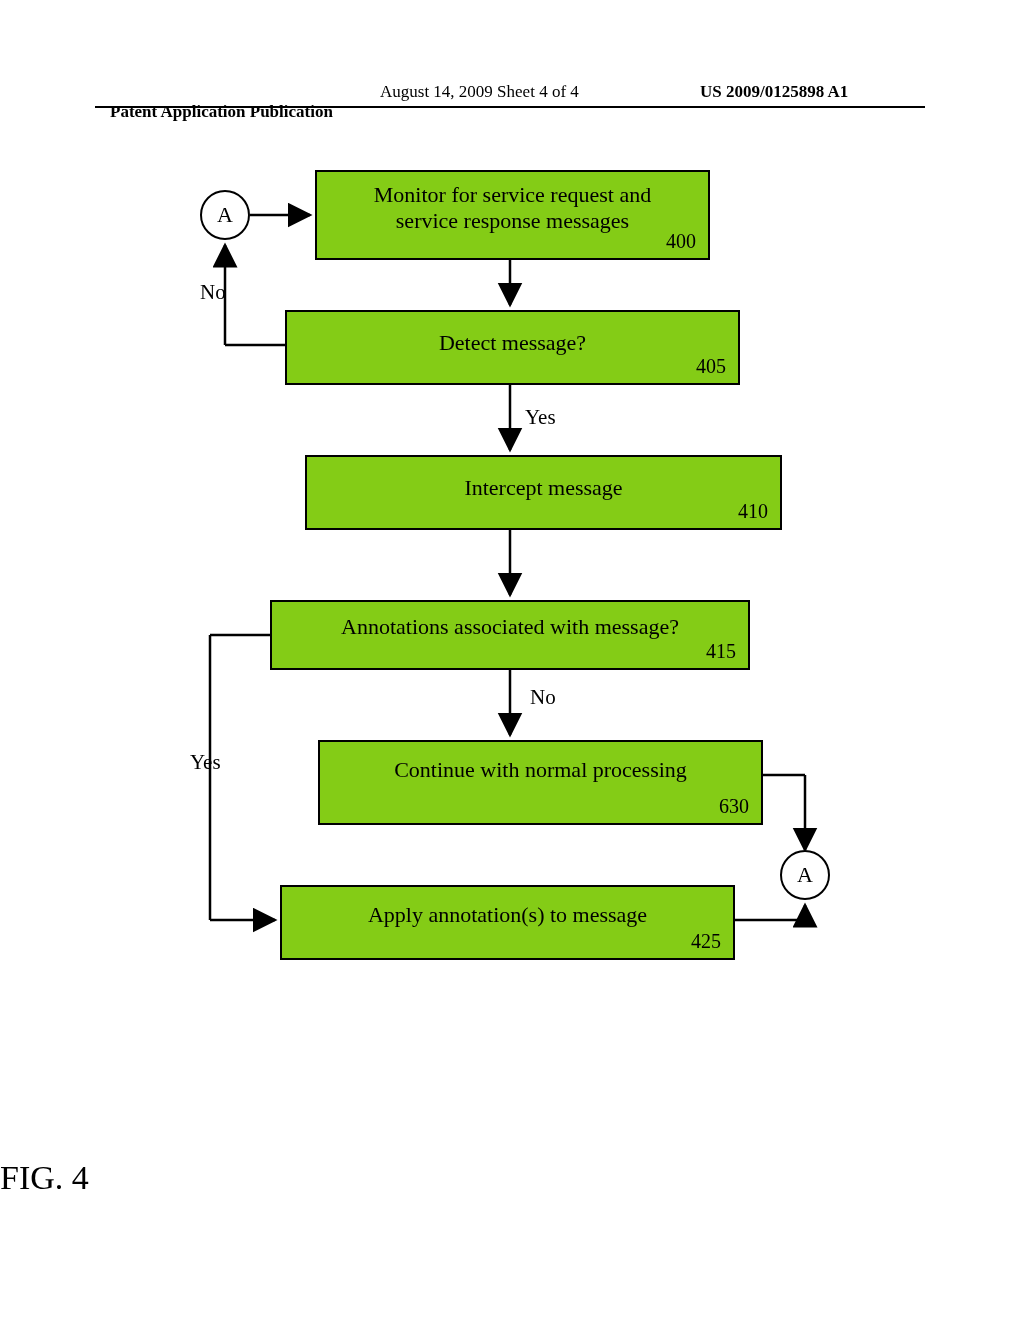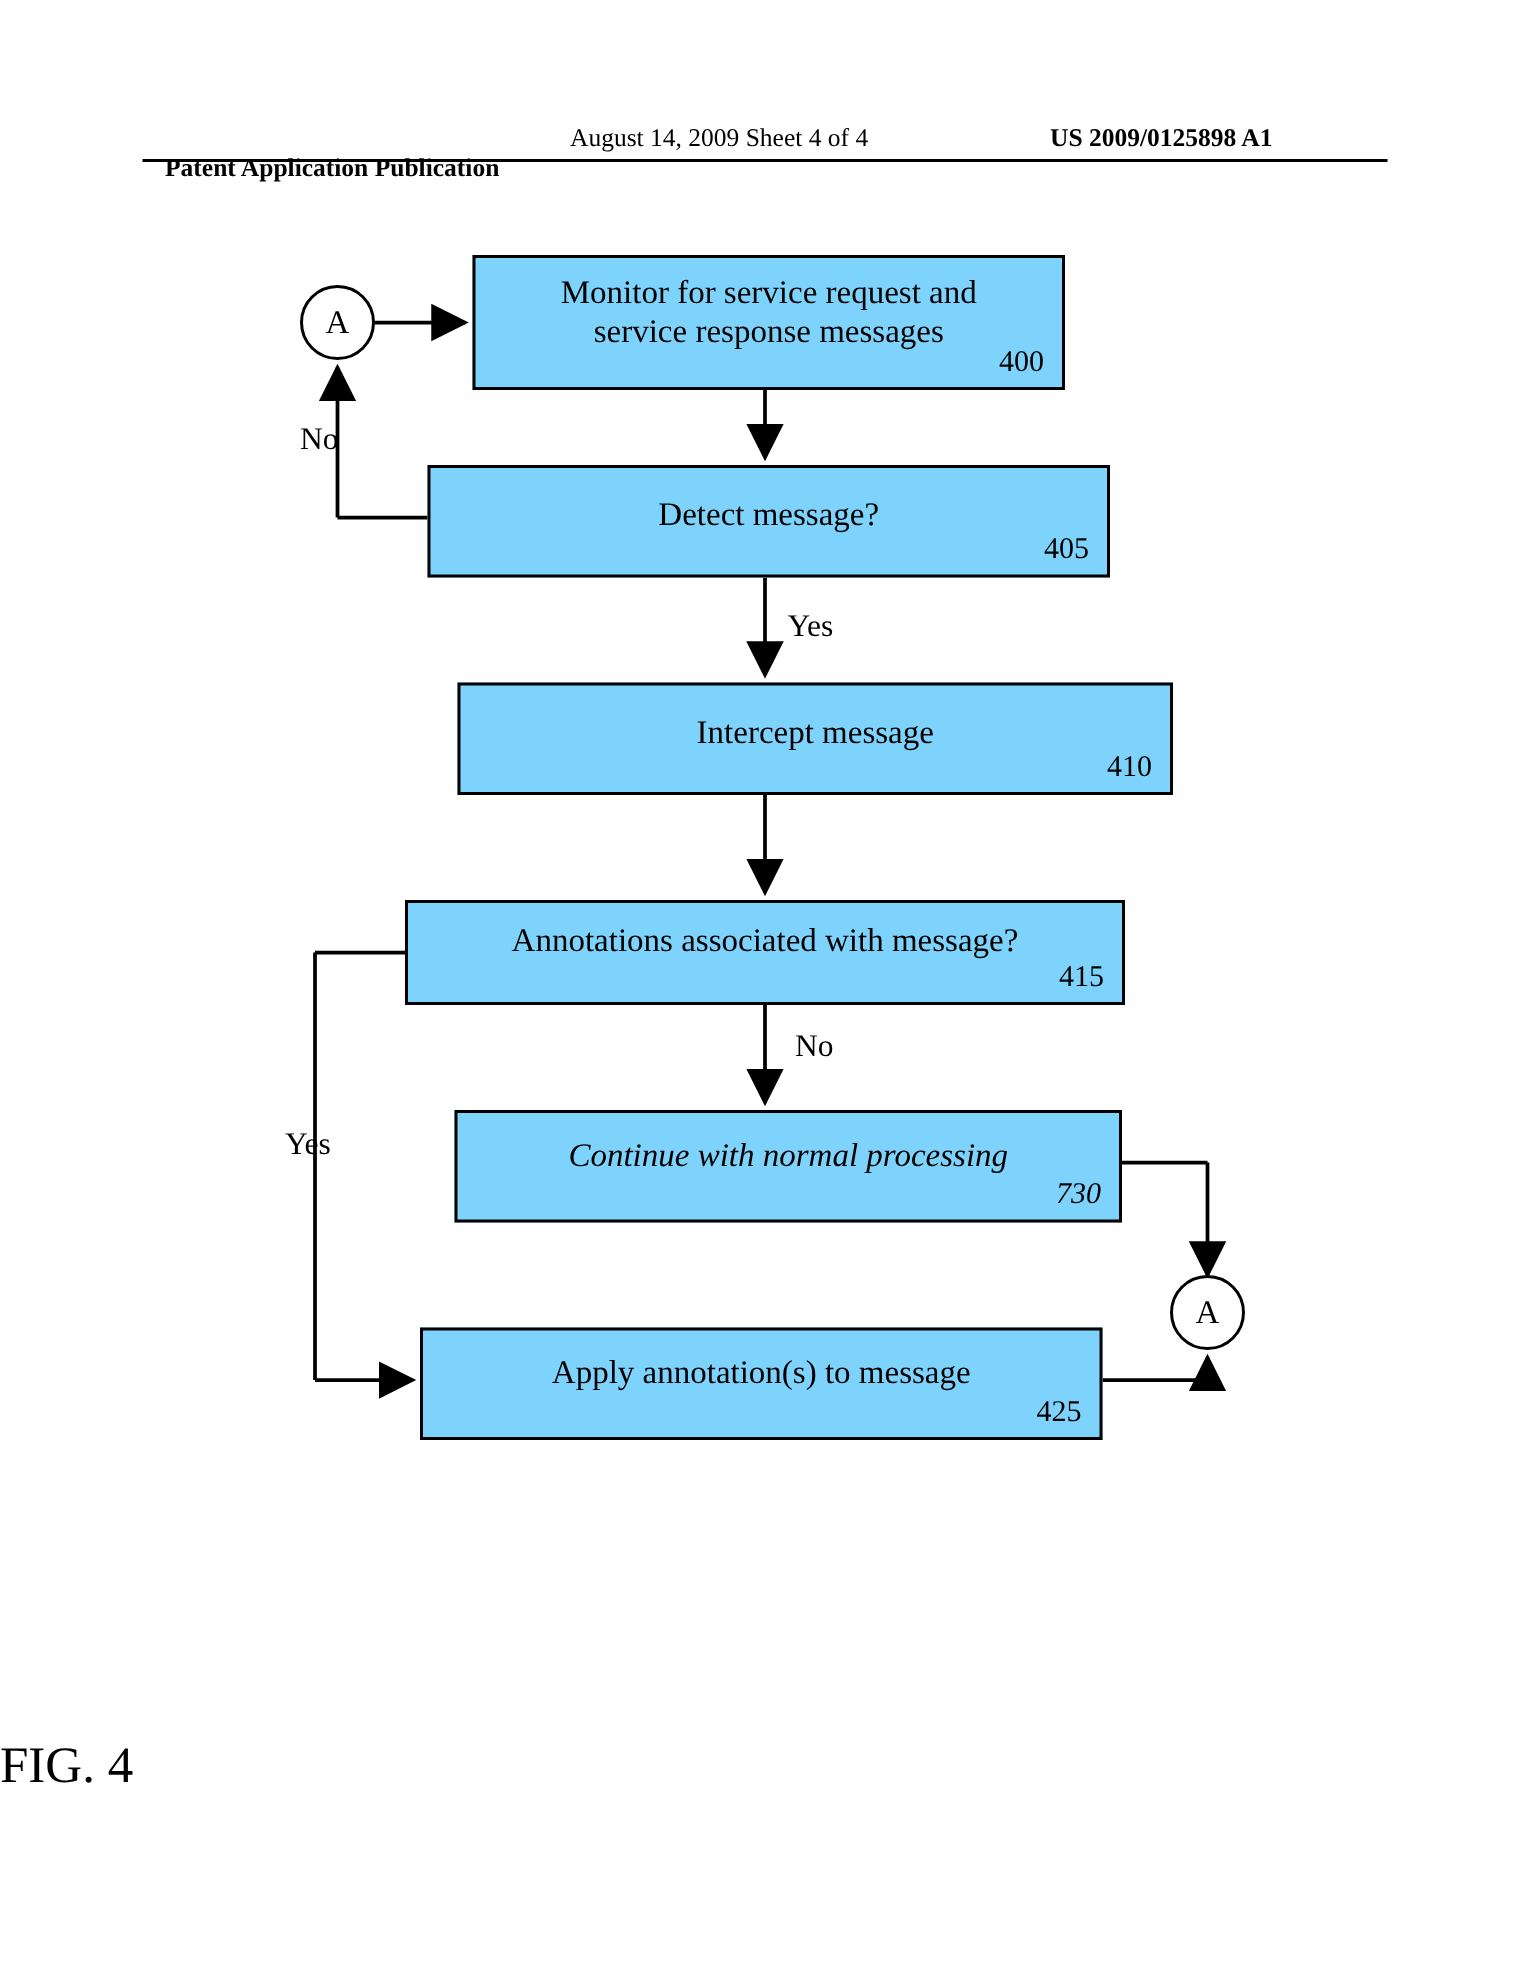--- a/index.html
+++ b/index.html
@@ -30,21 +30,21 @@
     .diagram {
       position: absolute;
       top: 160px;
       left: 0;
       width: 1024px;
       height: 900px;
     }
     .box {
       position: absolute;
       border: 2.5px solid #000;
-      background: #7dd3fc;
+      background: #84cc16;
       text-align: center;
       font-size: 22px;
     }
     .box-text {
       position: absolute;
       width: 100%;
       left: 0;
     }
     .box-num {
       position: absolute;
@@ -150,23 +150,23 @@
   <div class="box" style="left:305px; top:295px; width:477px; height:75px;">
     <div class="box-text" style="top:18px;">Intercept message</div>
     <div class="box-num">410</div>
   </div>
 
   <div class="box" style="left:270px; top:440px; width:480px; height:70px;">
     <div class="box-text" style="top:12px;">Annotations associated with message?</div>
     <div class="box-num">415</div>
   </div>
 
-  <div class="box" style="left:303px; top:580px; width:445px; height:75px;font-style:italic;">
+  <div class="box" style="left:318px; top:580px; width:445px; height:85px;">
     <div class="box-text" style="top:15px;">Continue with normal processing</div>
-    <div class="box-num">730</div>
+    <div class="box-num">630</div>
   </div>
 
   <div class="box" style="left:280px; top:725px; width:455px; height:75px;">
     <div class="box-text" style="top:15px;">Apply annotation(s) to message</div>
     <div class="box-num">425</div>
   </div>
 
   <div class="label" style="left:200px; top:120px;">No</div>
   <div class="label" style="left:525px; top:245px;">Yes</div>
   <div class="label" style="left:530px; top:525px;">No</div>

